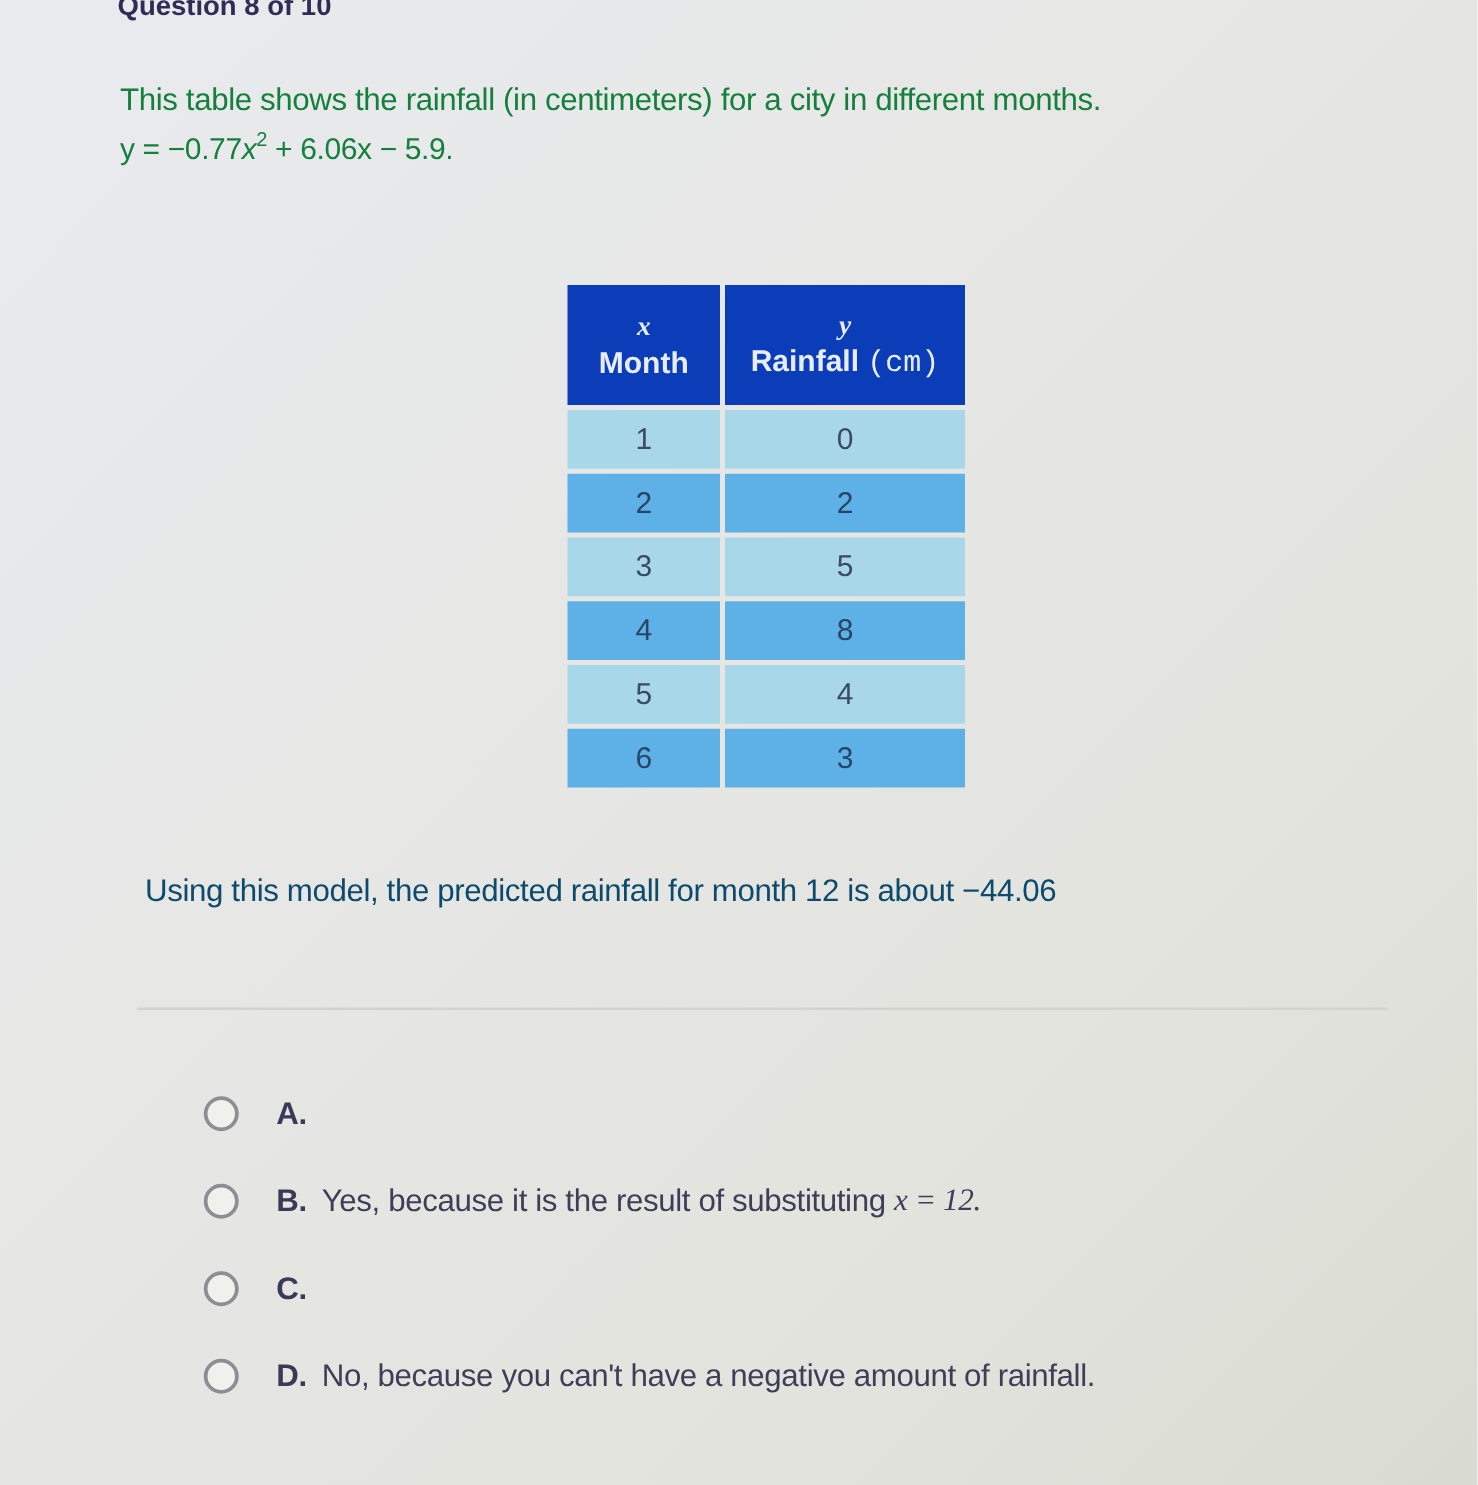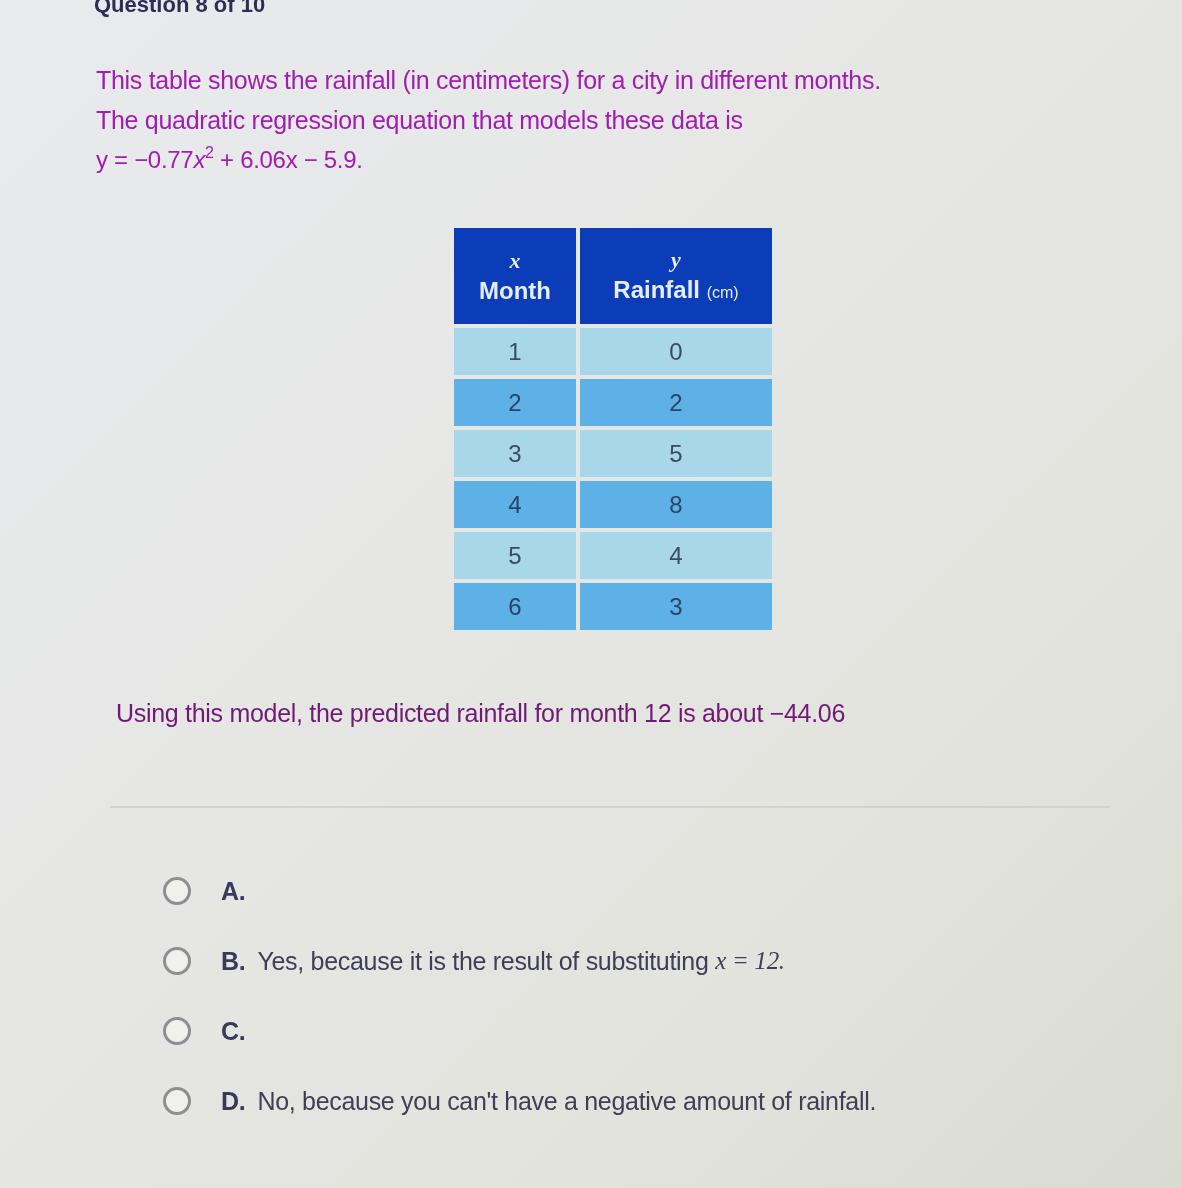--- a/index.html
+++ b/index.html
@@ -9,47 +9,47 @@
     font-family: "Liberation Sans", sans-serif;
     color: #3c3b52;
     position: relative;
   }
   .q-header {
     position: absolute; left: 94px; top: -8px;
     font-size: 22px; font-weight: bold; color: #2d2d55;
   }
   .intro {
     position: absolute; left: 96px; top: 60px; width: 1000px;
-    font-size: 25px; line-height: 40px; color: #a21caf;
+    font-size: 25px; line-height: 40px; color: #15803d;
     letter-spacing: -0.3px;
   }
   .intro .eq { font-family: Liberation Sans, sans-serif; font-size: 24px; }
   .intro .eq i { font-style: italic; }
   .intro .eq sup { font-size: 16px; vertical-align: 10px; line-height: 0; }
 
   table.data {
     position: absolute; left: 450px; top: 224px;
     border-collapse: separate; border-spacing: 4px;
     font-size: 24px; text-align: center;
   }
   table.data th {
     background: #0b3db8; color: #e7ecff; font-weight: bold;
     height: 96px; padding: 0 14px; line-height: 30px;
   }
   table.data th .var { font-family: "Liberation Serif", serif; font-style: italic; font-size: 22px; display:block; }
-  table.data th .unit { font-weight: normal; font-size: 16px; }
+  table.data th .unit { font-weight: normal; font-size: 24px; font-family: Liberation Mono, monospace; }
   table.data th.c1 { width: 94px; }
   table.data th.c2 { width: 164px; }
   table.data td { height: 45px; color: #3b4a6a; }
   table.data tr.light td { background: #a9d7ea; }
   table.data tr.dark td { background: #5eb1e6; color: #294467; }
 
   .prompt {
     position: absolute; left: 116px; top: 694px; width: 900px;
-    font-size: 25px; line-height: 38px; color: #701a75; letter-spacing: -0.3px;
+    font-size: 25px; line-height: 38px; color: #0c4a6e; letter-spacing: -0.3px;
   }
   .divider {
     position: absolute; left: 110px; top: 806px; width: 1000px; height: 2px;
     background: #d2d3cc;
   }
   .options { position: absolute; left: 163px; top: 856px; }
   .option {
     display: flex; align-items: center; height: 70px; cursor: pointer;
     font-size: 25px; color: #3f3e58; letter-spacing: -0.3px;
   }
@@ -60,21 +60,20 @@
   .option .letter { font-weight: bold; margin-right: 12px; color: #3a3a58; }
   .option .math { font-family: Liberation Serif, serif; font-style: italic; }
 </style>
 </head>
 <body>
 
 <div class="q-header">Question 8 of 10</div>
 
 <div class="intro">
   <div>This table shows the rainfall (in centimeters) for a city in different months.</div>
-  <div>The quadratic regression equation that models these data is</div>
   <div class="eq"><span>y = −0.77</span><i>x</i><sup>2</sup><span> + 6.06x − 5.9.</span></div>
 </div>
 
 <table class="data">
   <thead>
     <tr>
       <th class="c1">
         <span class="var">x</span>
         <span>Month</span>
       </th>

